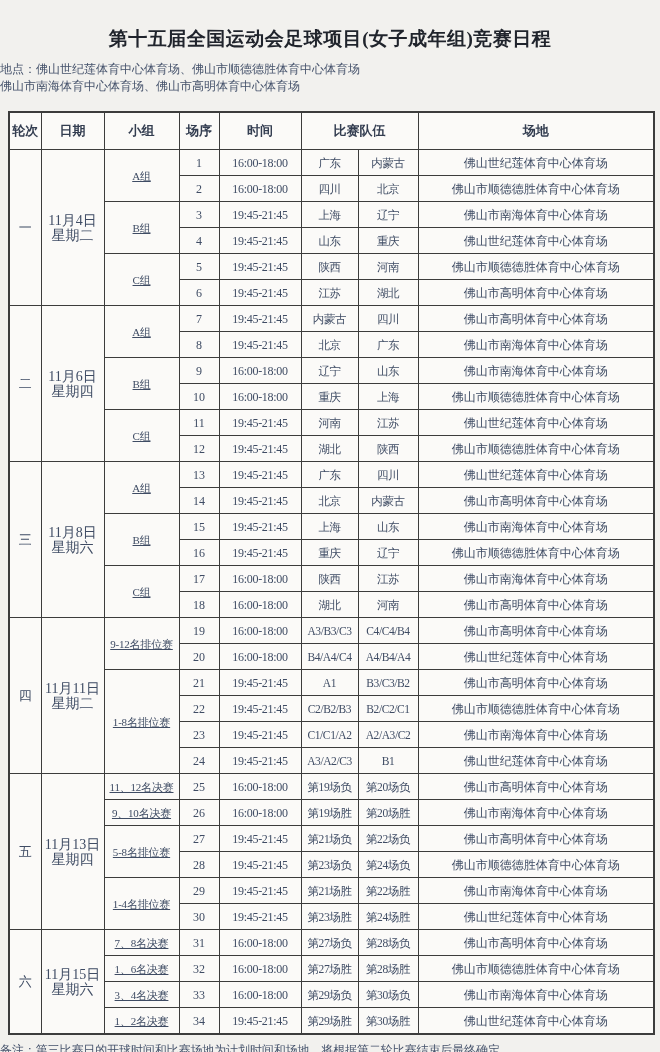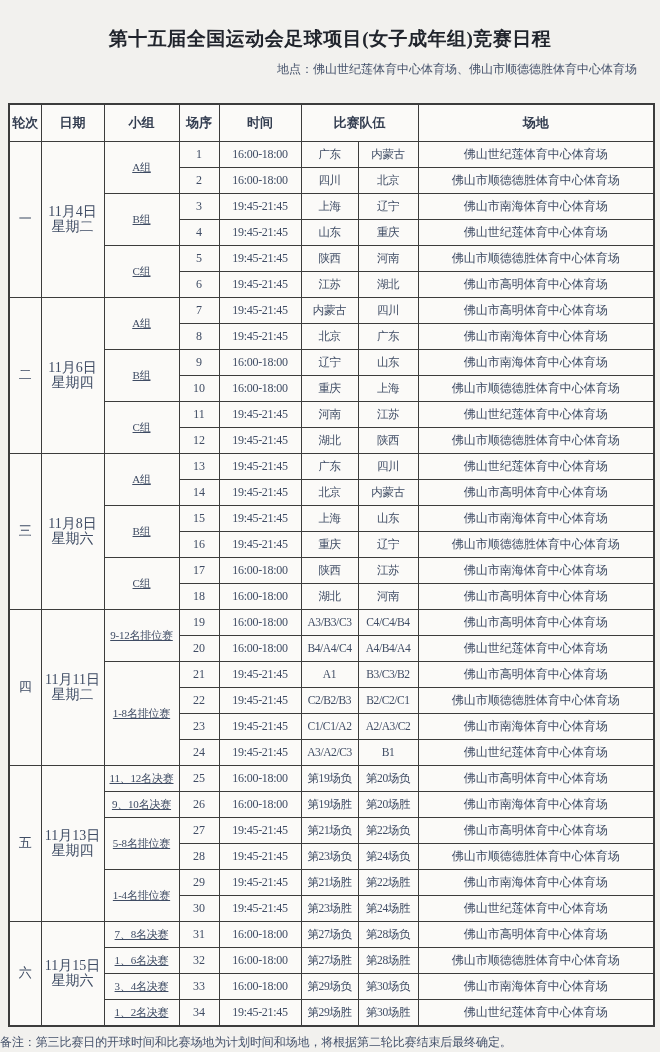--- a/index.html
+++ b/index.html
@@ -14,30 +14,30 @@
 
   .title {
     margin: 0; padding-top: 26px;
     text-align: center;
     font-size: 19px; font-weight: bold;
     color: #20242c; letter-spacing: 0.5px;
   }
 
   .loc {
     margin-top: 9px;
-    text-align: right;
-    padding-right: 23px;
+    text-align: left;
+    padding-right: 7px;
     font-size: 12px; line-height: 16.5px;
     color: #45526b;
   }
 
   table.sched {
     border-collapse: collapse;
     table-layout: fixed;
-    margin: 25px 0 0 8px;
+    margin: 17px 0 0 8px;
     width: 645px;
     background: #fbfaf8;
     border: 2px solid #3c3c3c;
   }
   .sched th, .sched td {
     border: 1px solid #3c3c3c;
     text-align: center;
     vertical-align: middle;
     padding: 0;
     font-size: 12px;
@@ -69,20 +69,21 @@
 </style>
 </head>
 <body>
 
 <div class="page">
 
   <h1 class="title">第十五届全国运动会足球项目(女子成年组)竞赛日程</h1>
 
   <div class="loc">
     <div>地点：佛山世纪莲体育中心体育场、佛山市顺德德胜体育中心体育场</div>
+    <div>佛山市南海体育中心体育场、佛山市高明体育中心体育场</div>
   </div>
 
   <table class="sched">
     <colgroup>
       <col style="width:32px">
         <col style="width:63px">
         <col style="width:75px">
       <col style="width:40px">
         <col style="width:82px">
         <col style="width:57px">

